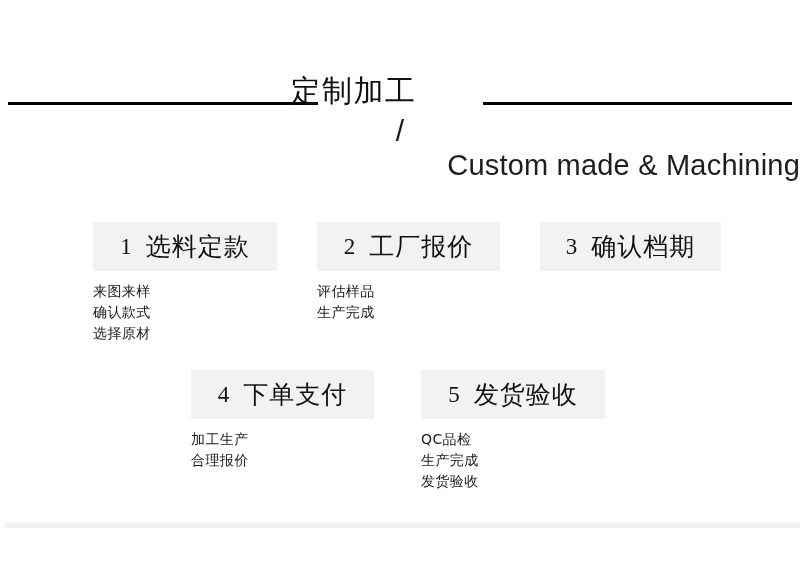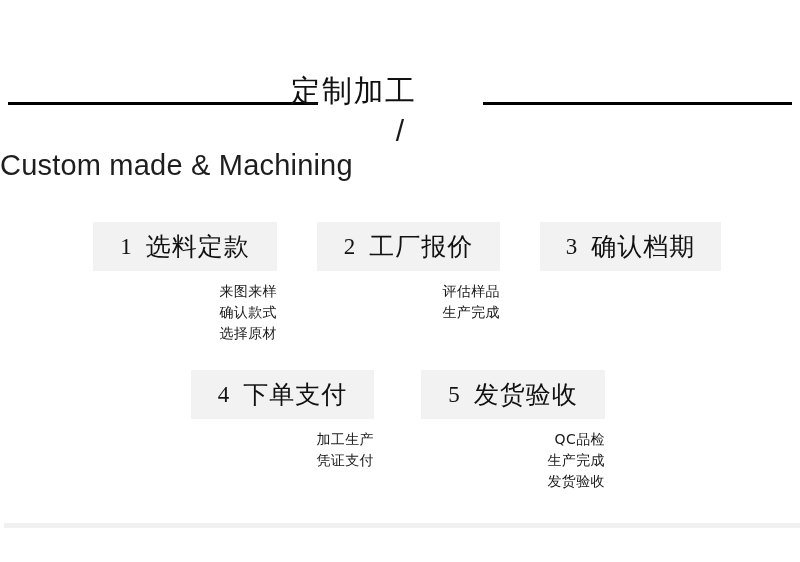--- a/index.html
+++ b/index.html
@@ -63,21 +63,21 @@
     line-height: 34px;
     color: #1a1a1a;
     font-family: "Liberation Sans", sans-serif;
   }
 
   .title-en {
     position: absolute;
     left: 0;
     top: 114px;
     width: 800px;
-    text-align: left;
+    text-align: right;
     font-size: 29px;
     line-height: 34px;
     letter-spacing: 0.2px;
     color: #1e1e1e;
     font-family: "Liberation Sans", "DejaVu Sans", sans-serif;
   }
 
   
   .step {
     position: absolute;
@@ -101,21 +101,21 @@
     font-size: 25px;
     line-height: 27px;
     font-weight: 400;
     color: #111111;
     margin-left: 14px;
     letter-spacing: 1px;
     font-family: "DejaVu Sans", "Liberation Sans", sans-serif;
   }
   .step-lines {
     margin-top: 10px;
-    text-align: right;
+    text-align: left;
     font-size: 14px;
     line-height: 21px;
     color: #1a1a1a;
     letter-spacing: 0.4px;
     font-family: "DejaVu Sans", "Liberation Sans", sans-serif;
   }
   .step-lines div { white-space: nowrap; }
 
   
   .step-1 { left: 93px;  top: 222px; width: 184px; }
@@ -178,21 +178,21 @@
     </div>
   </div>
 
   <div class="step step-4">
     <div class="step-head">
       <span class="step-num">4</span>
       <span class="step-title">下单支付</span>
     </div>
     <div class="step-lines">
       <div>加工生产</div>
-      <div>凭证支付</div>
+      <div>合理报价</div>
     </div>
   </div>
 
   <div class="step step-5">
     <div class="step-head">
       <span class="step-num">5</span>
       <span class="step-title">发货验收</span>
     </div>
     <div class="step-lines">
       <div>QC品检</div>

